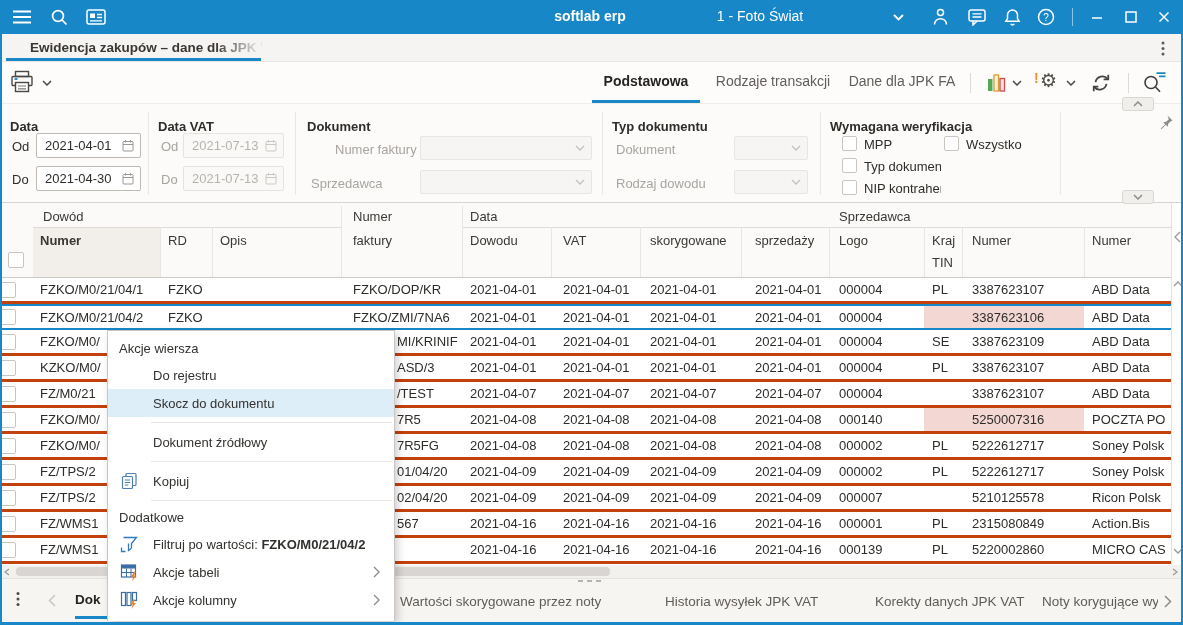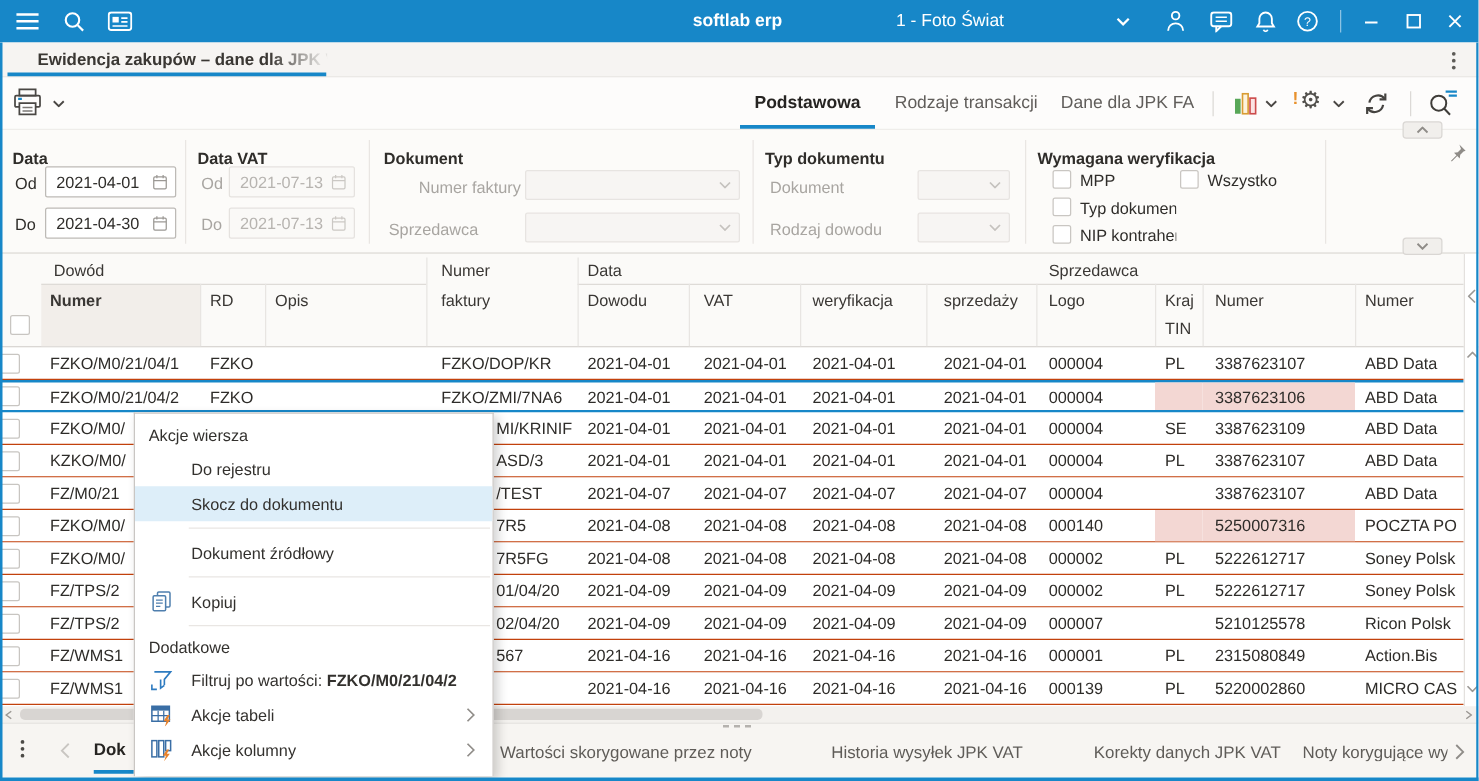--- a/index.html
+++ b/index.html
@@ -35,21 +35,21 @@
   .fcb{width:15px;height:15px;border:1px solid #c9c6c2;border-radius:2px;background:#fff;box-sizing:border-box;}
   
   .ghead{left:0;top:203px;width:1183px;height:75px;background:#fbfaf8;border-bottom:1px solid #cfccc8;box-sizing:border-box;}
   .h13{font-size:13px;color:#3a3734;}
   .hb{font-weight:700;}
   .hline{background:#dedbd7;}
   .vline{background:#e8e5e2;width:1px;}
   .sortbg{background:#f2eeea;}
   .cbx{width:16px;height:16px;border:1px solid #c8c5c1;border-radius:2px;background:#fff;box-sizing:border-box;display:inline-block;}
   
-  .trow{position:absolute;left:0;width:1171px;height:26px;display:flex;background:#fff;border-bottom:1px solid #c2410c;box-sizing:border-box;}
+  .trow{position:absolute;left:0;width:1171px;height:26px;display:flex;background:#fff;border-bottom:3px solid #c2410c;box-sizing:border-box;}
   .trow.sel{border-top:2px solid #1787c8;border-bottom:2px solid #1787c8;}
   .td{font-size:13px;color:#2e2c29;white-space:nowrap;overflow:hidden;display:flex;align-items:center;box-sizing:border-box;height:100%;flex:0 0 auto;}
   .cc{width:33px;} .cn{width:127px;padding-left:7px;} .cr{width:52px;padding-left:8px;}
   .co{width:129px;padding-left:8px;} .cf{width:121px;padding-left:12px;} .cf.frag{padding-left:56px;}
   .c1{width:89px;padding-left:8px;} .c2{width:89px;padding-left:12px;} .c3{width:101px;padding-left:10px;} .c4{width:88px;padding-left:14px;}
   .cl{width:95px;padding-left:10px;} .ck{width:38px;padding-left:8px;} .ct{width:122px;padding-left:10px;} .cz{width:87px;padding-left:8px;}
   .pink{background:#f3d7d3;}
   
   .vscroll{left:1171px;top:203px;width:12px;height:362px;border-left:1px solid #e4e1de;background:#fff;box-sizing:border-box;}
   .hscroll{left:0;top:565px;width:1183px;height:13px;background:#f3f1ee;}
@@ -347,21 +347,21 @@
     <div class="a h13" style="left:43px;top:6px;">Dowód</div>
     <div class="a h13" style="left:470px;top:6px;">Data</div>
     <div class="a h13" style="left:839px;top:6px;">Sprzedawca</div>
     <div class="a h13" style="left:353px;top:6px;">Numer</div>
     <div class="a h13" style="left:353px;top:30px;">faktury</div>
     <div class="a h13 hb" style="left:40px;top:30px;">Numer</div>
     <div class="a h13" style="left:168px;top:30px;">RD</div>
     <div class="a h13" style="left:220px;top:30px;">Opis</div>
     <div class="a h13" style="left:470px;top:30px;">Dowodu</div>
     <div class="a h13" style="left:563px;top:30px;">VAT</div>
-    <div class="a h13" style="left:650px;top:30px;">weryfikacja</div>
+    <div class="a h13" style="left:650px;top:30px;">skorygowane</div>
     <div class="a h13" style="left:755px;top:30px;">sprzedaży</div>
     <div class="a h13" style="left:839px;top:30px;">Logo</div>
     <div class="a h13" style="left:932px;top:30px;">Kraj</div>
     <div class="a h13" style="left:932px;top:52px;">TIN</div>
     <div class="a h13" style="left:972px;top:30px;">Numer</div>
     <div class="a h13" style="left:1092px;top:30px;">Numer</div>
   </div>
 
   <div class="trow" style="top:278px;">
     <div class="td cc">

